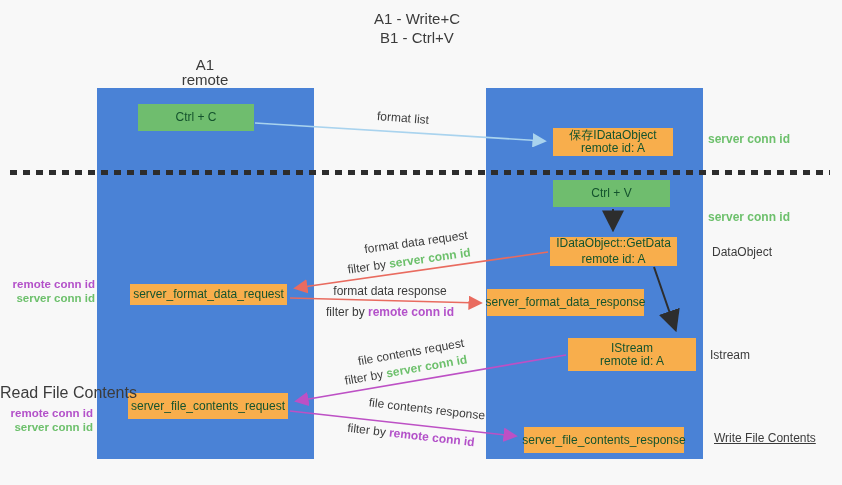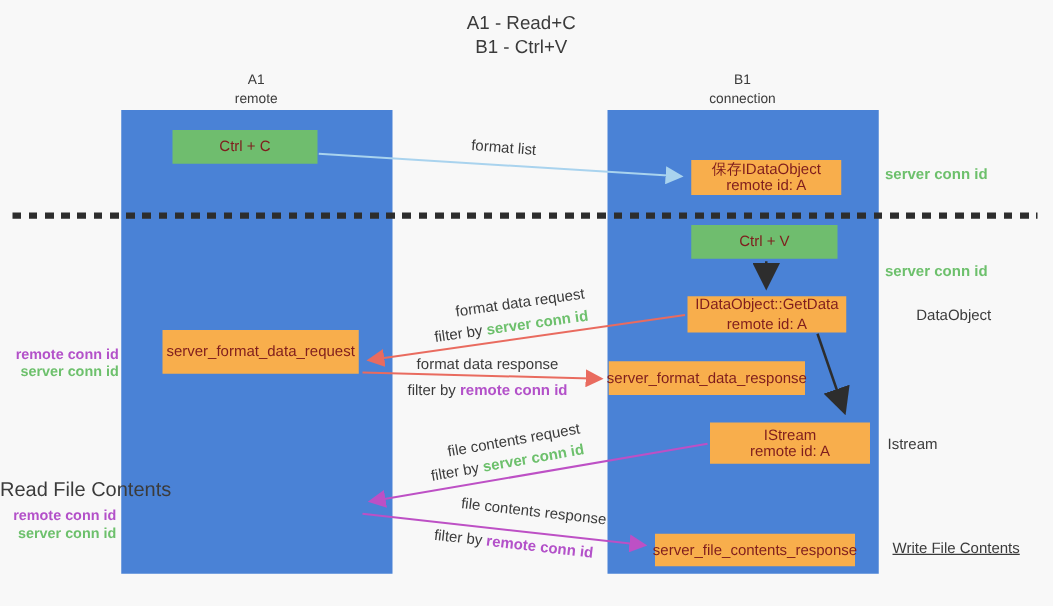--- a/index.html
+++ b/index.html
@@ -3,66 +3,62 @@
 <meta charset="utf-8">
 <style>
   html,body{margin:0;padding:0;}
   body{font-family:"Liberation Sans", sans-serif; background:#f8f8f8;}
   .canvas{position:relative; width:842px; height:485px; background:#f8f8f8; overflow:hidden;}
 
   .title{position:absolute; left:317px; top:9px; width:200px; text-align:center;
          font-size:15px; line-height:19px; color:#3b3b3b;}
 
   .lane-header{position:absolute; width:100px; top:57px; text-align:center;
-               font-size:11px; line-height:15px; color:#3b3b3b;}
+               font-size:15px; line-height:15px; color:#3b3b3b;}
   .lane-header.left{left:155px;}
   .lane-header.right{left:544px;}
 
   .lane{position:absolute; top:88px; width:217px; height:371px; background:#4a82d6; z-index:1;}
   .lane.left{left:97px;}
   .lane.right{left:486px;}
 
   .divider{position:absolute; left:10px; top:170px; width:820px; height:5px; z-index:2;
            background:repeating-linear-gradient(90deg,#2d2d2d 0 7px,transparent 7px 13px);}
 
   .arrows{position:absolute; left:0; top:0; z-index:2;}
 
   .node{position:absolute; z-index:3; display:flex; flex-direction:column;
-        align-items:center; justify-content:center; color:#7f1d1d;
+        align-items:center; justify-content:center; color:#14532d;
         font-size:12px; line-height:13px; text-align:center; box-sizing:border-box;}
   .node.green{background:#6fbd6e;}
   .node.orange{background:#f8ae4c;}
 
   .edge-label{position:absolute; z-index:3; font-size:12px; color:#3b3b3b;
               white-space:nowrap; transform-origin:center;}
   .side-label{position:absolute; z-index:3; font-size:12px; color:#3b3b3b; white-space:nowrap;}
   .green-text{color:#6dc06c; font-weight:bold;}
   .purple-text{color:#b351c9; font-weight:bold;}
 
   .left-block{position:absolute; z-index:3; text-align:right; font-size:11.5px;
               line-height:14px; white-space:nowrap;}
   .left-block .plain{font-size:16px; color:#3b3b3b;}
 </style>
 </head>
 <body>
 
 <div class="canvas">
 
   <div class="title">
-    <div>A1 - Read+C</div>
+    <div>A1 - Write+C</div>
     <div>B1 - Ctrl+V</div>
   </div>
 
   <div class="lane-header left">
     <div>A1</div>
     <div>remote</div>
-  </div>
-  <div class="lane-header right">
-    <div>B1</div>
-    <div>connection</div>
   </div>
 
   <div class="lane left"></div>
   <div class="lane right"></div>
 
   <div class="divider"></div>
 
   <svg class="arrows" width="842" height="485" viewBox="0 0 842 485">
     <defs>
       <marker id="m-blue" viewBox="0 0 10 10" refX="8" refY="5" markerWidth="9" markerHeight="9" orient="auto">
@@ -98,33 +94,36 @@
 
   <div class="node green" style="left:553px; top:180px; width:117px; height:27px;">
     <div>Ctrl + V</div>
   </div>
 
   <div class="node orange" style="left:550px; top:237px; width:127px; height:29px;justify-content:space-between;">
     <div>IDataObject::GetData</div>
     <div>remote id: A</div>
   </div>
 
-  <div class="node orange" style="left:130px; top:264px; width:157px; height:35px;text-align:center;">
+  <div class="node orange" style="left:130px; top:284px; width:157px; height:21px;text-align:center;">
     <div>server_format_data_request</div>
   </div>
 
   <div class="node orange" style="left:487px; top:289px; width:157px; height:27px;">
     <div>server_format_data_response</div>
   </div>
 
   <div class="node orange" style="left:568px; top:338px; width:128px; height:33px;">
     <div>IStream</div>
     <div>remote id: A</div>
   </div>
 
+  <div class="node orange" style="left:128px; top:393px; width:160px; height:26px;">
+    <div>server_file_contents_request</div>
+  </div>
 
   <div class="node orange" style="left:524px; top:427px; width:160px; height:26px;">
     <div>server_file_contents_response</div>
   </div>
 
   <div class="edge-label" style="left:403px; top:118px; transform:translate(-50%,-50%) rotate(4.5deg);">format list</div>
 
   <div class="edge-label" style="left:416px; top:242px; transform:translate(-50%,-50%) rotate(-8deg);">format data request</div>
 
   <div class="edge-label" style="left:409px; top:261px; transform:translate(-50%,-50%) rotate(-8deg);"><span>filter by</span> <span class="green-text">server conn id</span></div>
@@ -136,21 +135,21 @@
   <div class="edge-label" style="left:411px; top:352px; transform:translate(-50%,-50%) rotate(-10deg);">file contents request</div>
 
   <div class="edge-label" style="left:406px; top:370px; transform:translate(-50%,-50%) rotate(-10deg);"><span>filter by</span> <span class="green-text">server conn id</span></div>
 
   <div class="edge-label" style="left:427px; top:409px; transform:translate(-50%,-50%) rotate(6.5deg);">file contents response</div>
 
   <div class="edge-label" style="left:411px; top:435px; transform:translate(-50%,-50%) rotate(6.5deg);"><span>filter by</span> <span class="purple-text">remote conn id</span></div>
 
   <div class="side-label green-text" style="left:708px; top:132px;">server conn id</div>
   <div class="side-label green-text" style="left:708px; top:210px;">server conn id</div>
-  <div class="side-label" style="left:712px; top:245px;margin-left:21px;">DataObject</div>
+  <div class="side-label" style="left:712px; top:245px;">DataObject</div>
   <div class="side-label" style="left:710px; top:348px;">Istream</div>
   <div class="side-label" style="left:714px; top:431px;text-decoration:underline;">Write File Contents</div>
 
   <div class="left-block" style="left:0px; top:277px; width:95px;">
     <div class="purple-text">remote conn id</div>
     <div class="green-text">server conn id</div>
   </div>
 
   <div class="left-block" style="left:0px; top:386px; width:93px;">
     <div class="plain">Read File Contents</div>

